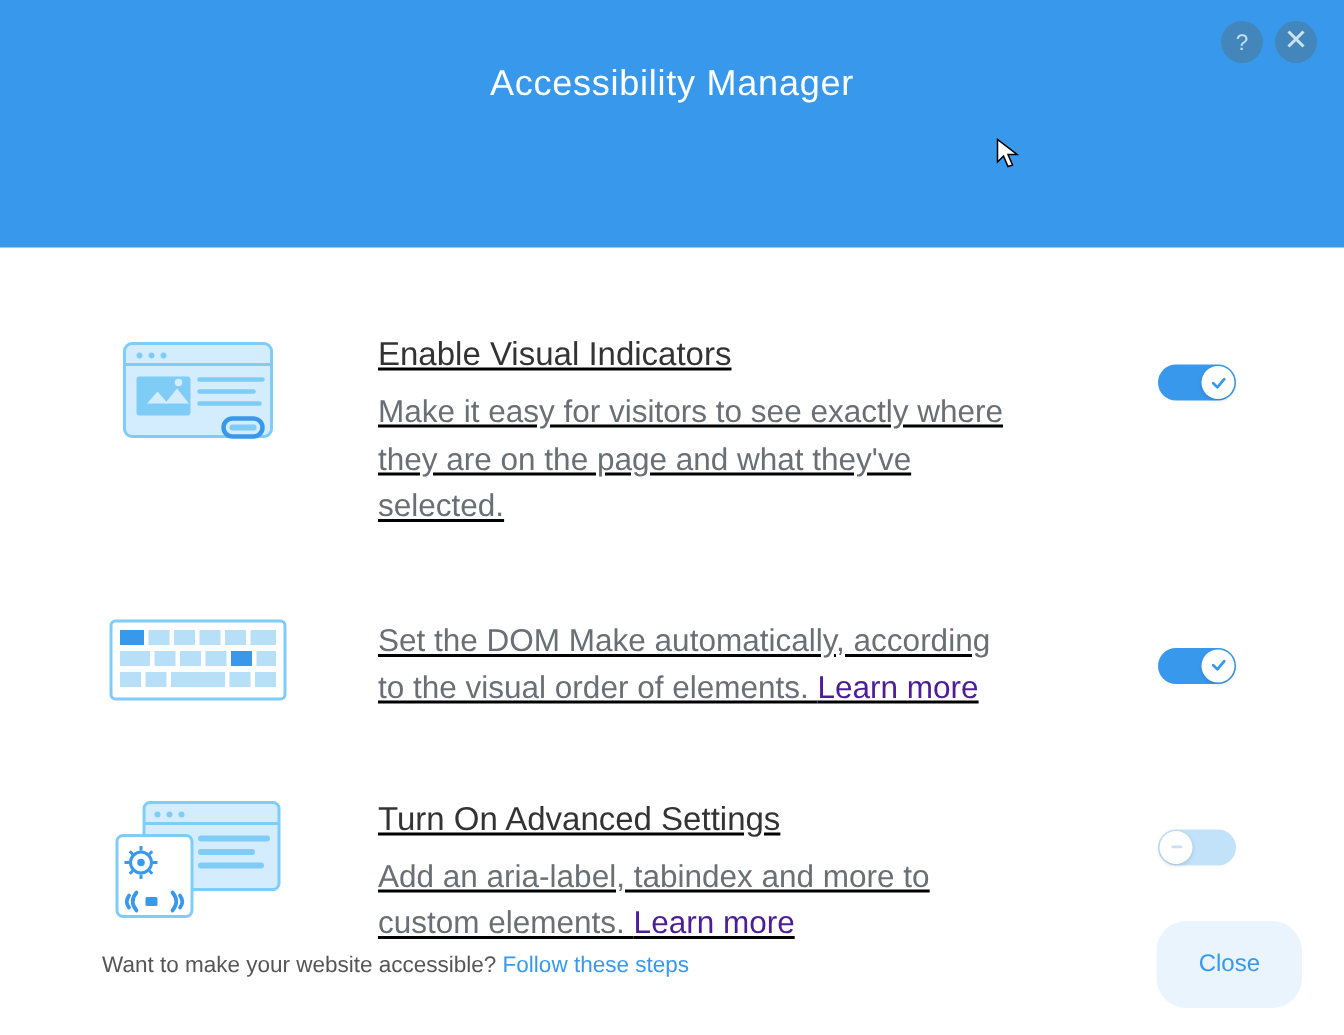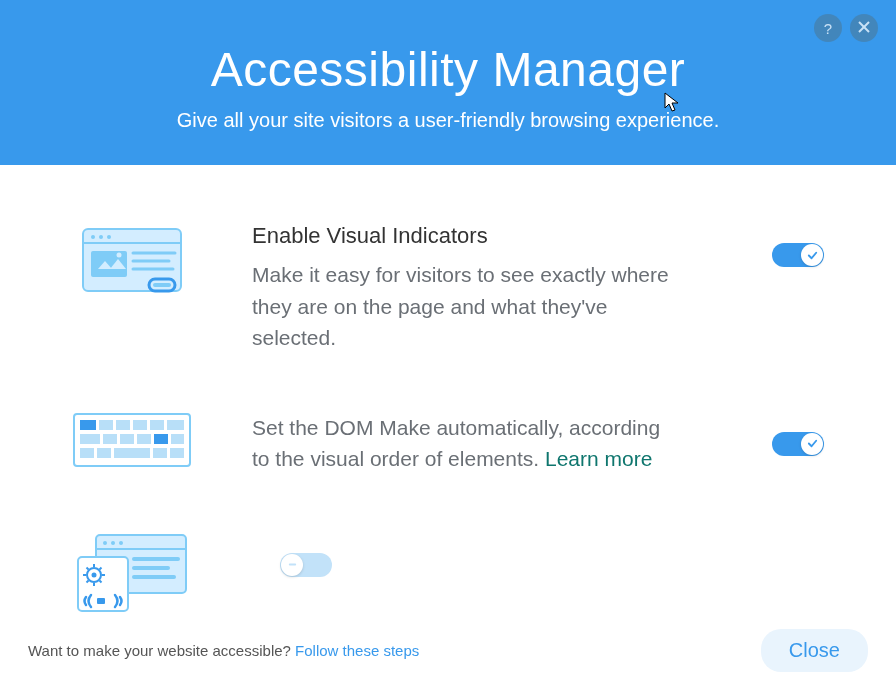--- a/index.html
+++ b/index.html
@@ -17,21 +17,21 @@
     }
     .header {
       background: #3899EC;
       color: #fff;
       text-align: center;
       padding: 42px 20px 36px;
       position: relative;
       height: 165px;
     }
     .header-title {
-      font-size: 48px;
+      font-size: 24px;
       font-weight: 300;
       margin-bottom: 12px;
       letter-spacing: 0.5px;
     }
     .header-subtitle {
       font-size: 20px;
       font-weight: 300;
     }
     .header-buttons {
       position: absolute;
@@ -68,35 +68,36 @@
     }
     .option-icon {
       width: 120px;
       flex-shrink: 0;
       display: flex;
       justify-content: center;
       align-items: flex-start;
     }
     .option-text {
       flex: 1;
+      text-decoration: underline;
     }
     .option-title {
       font-size: 22px;
       font-weight: 400;
       color: #333;
       margin-bottom: 10px;
     }
     .option-desc {
       font-size: 21px;
       color: #6a6f75;
       line-height: 1.5;
       max-width: 420px;
     }
     .option-desc a {
-      color: #0f766e;
+      color: #4c1d95;
       text-decoration: none;
       cursor: pointer;
     }
     .toggle-wrap {
       width: 80px;
       display: flex;
       align-items: center;
       justify-content: flex-end;
       padding-top: 20px;
     }
@@ -142,33 +143,34 @@
       left: 0;
       right: 0;
       padding: 18px 28px;
       display: flex;
       align-items: center;
       justify-content: space-between;
       font-size: 15px;
     }
     .footer-text {
       color: #555;
+      margin-left: 40px;
     }
     .footer-text a {
       color: #3899EC;
       text-decoration: none;
       cursor: pointer;
     }
     .close-btn {
       background: #E9F4FD;
       color: #3899EC;
       border: none;
       border-radius: 20px;
-      padding: 10px 28px;
-      font-size: 20px;
+      padding: 20px 28px;
+      font-size: 16px;
       cursor: pointer;
     }
     .cursor {
       position: absolute;
       top: 92px;
       left: 664px;
       pointer-events: none;
     }
   </style>
 </head>
@@ -182,21 +184,20 @@
     <button class="icon-btn">
       <span>
         <svg viewBox="0 0 14 14" fill="none" stroke="currentColor" stroke-width="2">
           <line x1="2" y1="2" x2="12" y2="12"></line>
           <line x1="12" y1="2" x2="2" y2="12"></line>
         </svg>
       </span>
     </button>
   </div>
   <h1 class="header-title">Accessibility Manager</h1>
-  <p class="header-subtitle">Give all your site visitors a user-friendly browsing experience.</p>
 </div>
 
 <div class="content">
 
   <div class="option-row">
     <div class="option-icon">
       <svg width="110" height="74" viewBox="0 0 110 74">
         <rect x="6" y="6" width="98" height="62" rx="5" fill="#D3EDFF" stroke="#7FCCF7" stroke-width="2"></rect>
         <circle cx="16" cy="14" r="2" fill="#7FCCF7"></circle>
         <circle cx="24" cy="14" r="2" fill="#7FCCF7"></circle>
@@ -297,20 +298,26 @@
         </g>
         <circle cx="22" cy="42" r="2.5" fill="#3899EC"></circle>
 
         <path d="M 14 64 Q 11 68 14 72" stroke="#3899EC" stroke-width="2.5" fill="none" stroke-linecap="round"></path>
         <path d="M 19 62 Q 14 68 19 74" stroke="#3899EC" stroke-width="2.5" fill="none" stroke-linecap="round"></path>
         <rect x="25" y="65" width="8" height="6" rx="1" fill="#3899EC"></rect>
         <path d="M 48 64 Q 51 68 48 72" stroke="#3899EC" stroke-width="2.5" fill="none" stroke-linecap="round"></path>
         <path d="M 43 62 Q 48 68 43 74" stroke="#3899EC" stroke-width="2.5" fill="none" stroke-linecap="round"></path>
       </svg>
     </div>
+    <div class="option-text">
+      <h2 class="option-title">Turn On Advanced Settings</h2>
+      <p class="option-desc">
+        <span>Add an aria-label, tabindex and more to custom elements. </span><a>Learn more</a>
+      </p>
+    </div>
     <div class="toggle-wrap">
       <div class="toggle off">
         <div class="toggle-thumb">
           <svg viewBox="0 0 12 12">
             <line x1="3" y1="6" x2="9" y2="6" stroke="#C2E2F9" stroke-width="2" stroke-linecap="round"></line>
           </svg>
         </div>
       </div>
     </div>
   </div>

